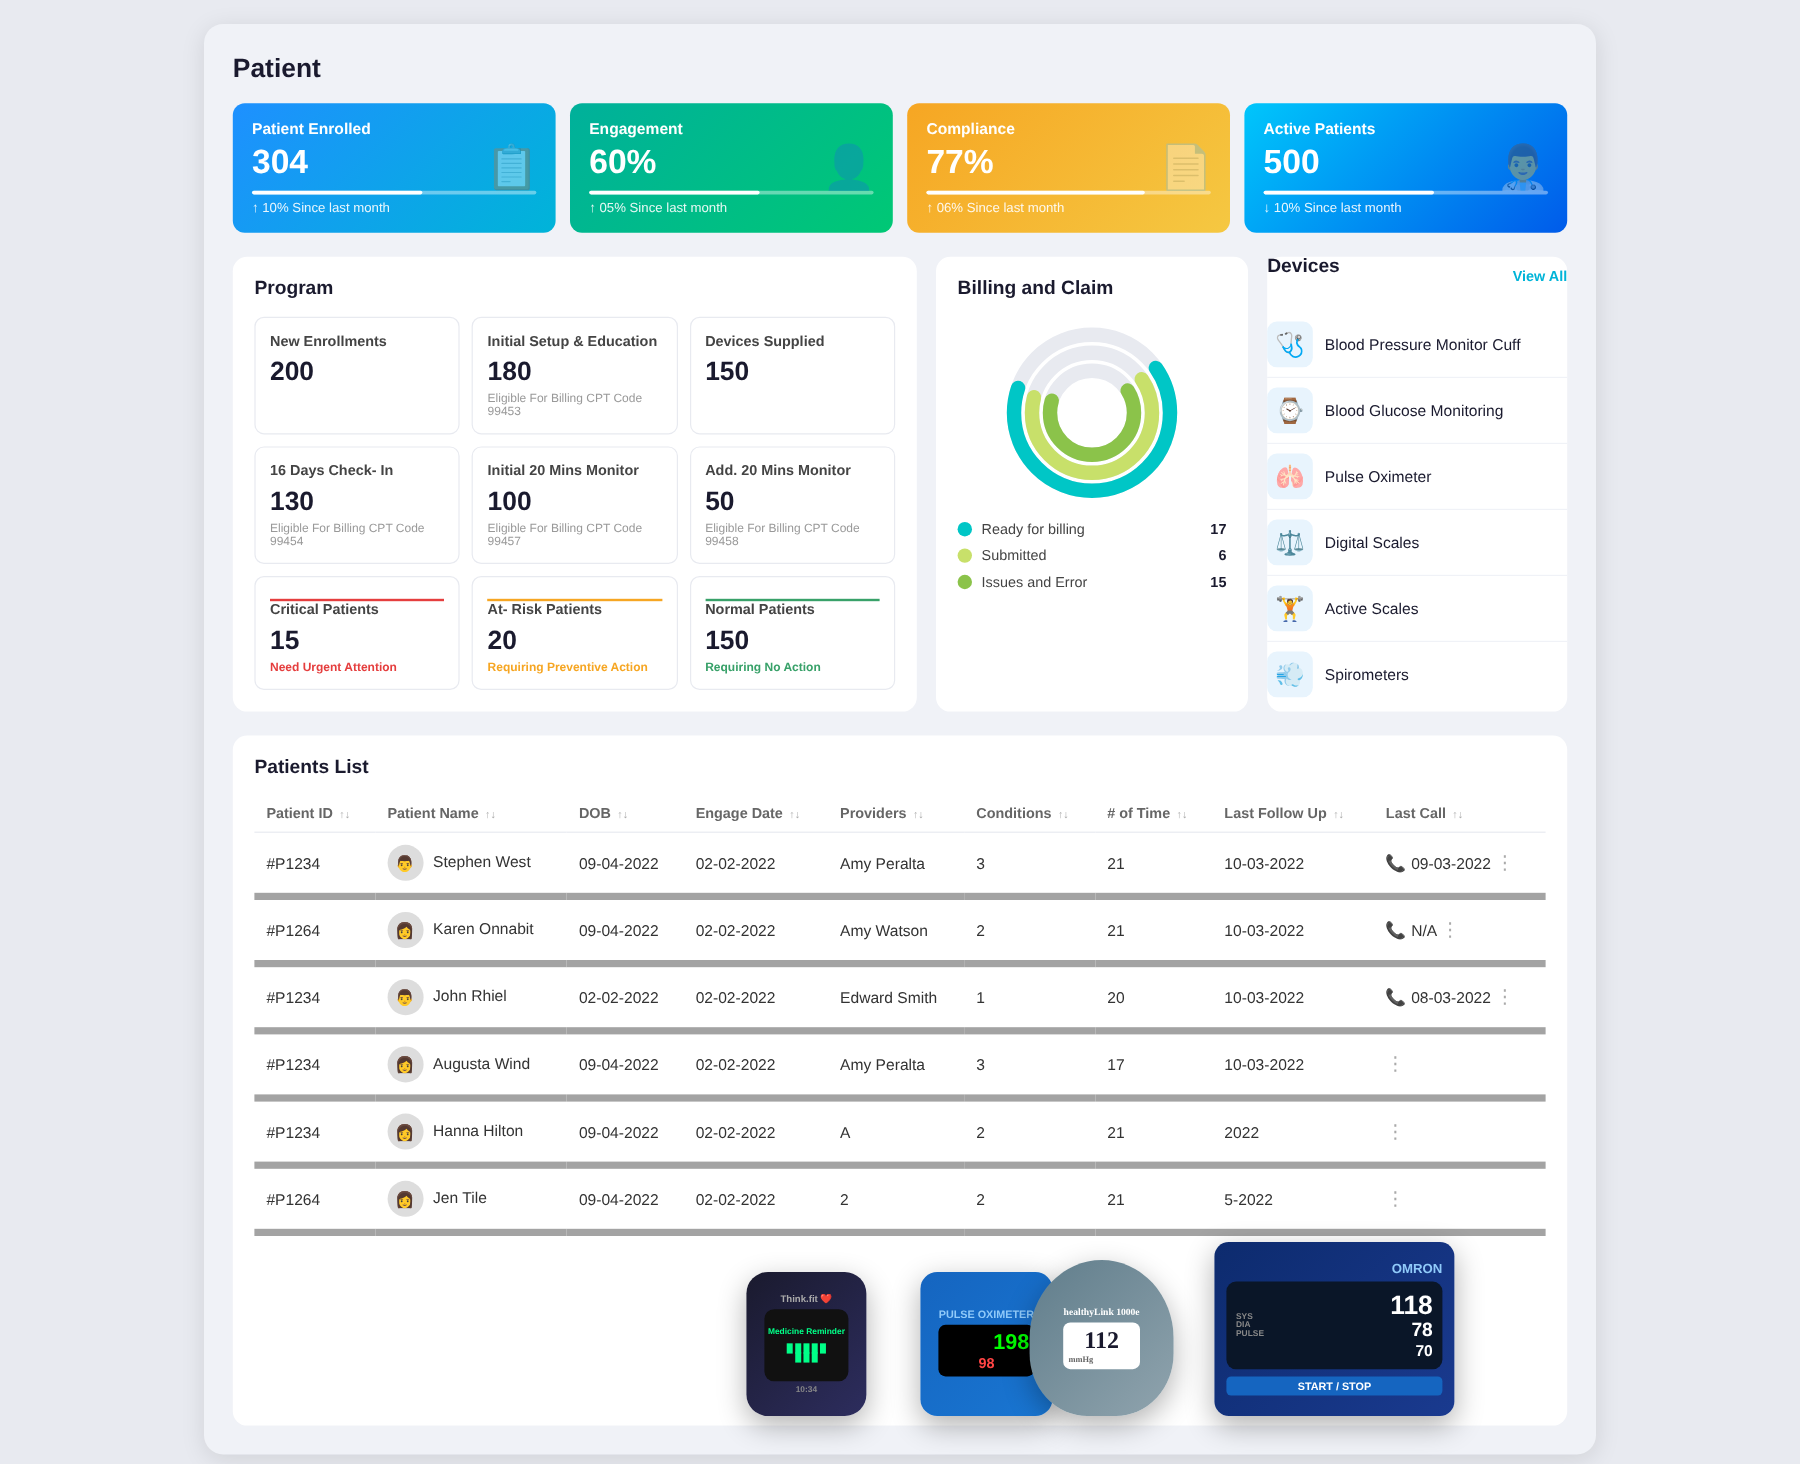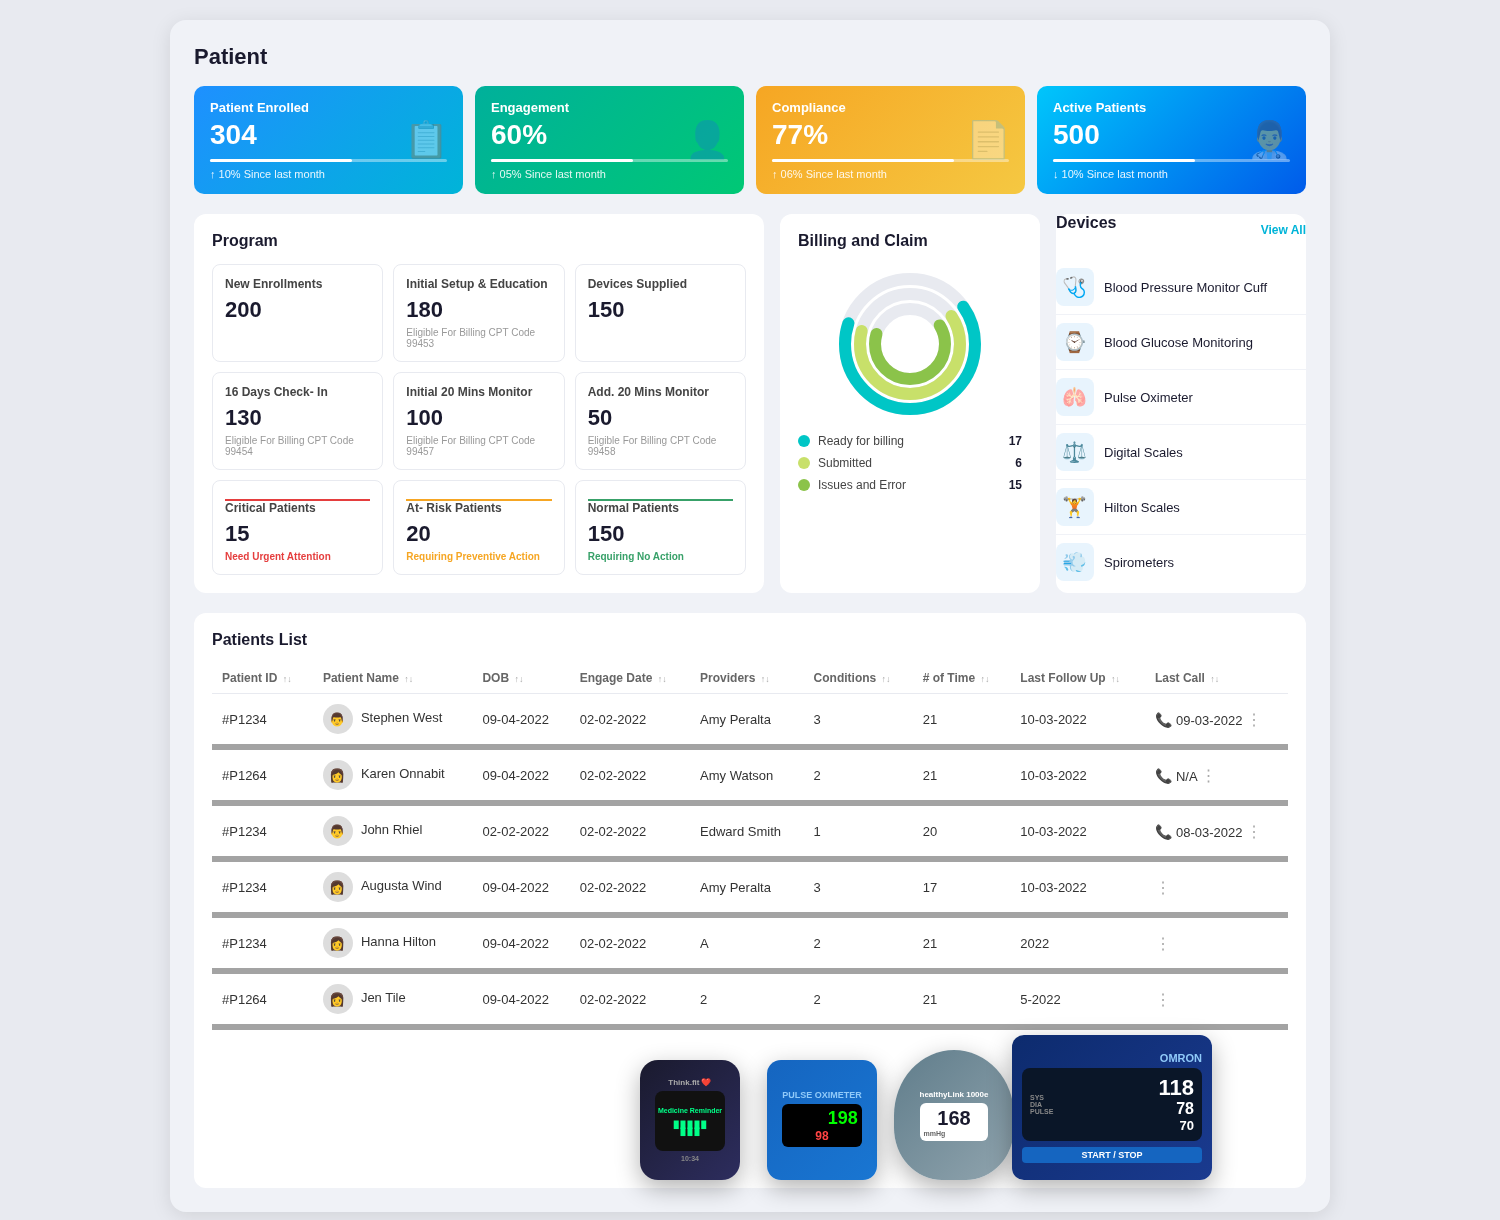--- a/index.html
+++ b/index.html
@@ -70,21 +70,21 @@
     .sort-icon { display: inline-block; font-size: 9px; color: #aaa; margin-left: 2px; }
     .patient-avatar { width: 30px; height: 30px; border-radius: 50%; background: #ddd; display: inline-flex; align-items: center; justify-content: center; font-size: 13px; margin-right: 8px; vertical-align: middle; }
     .phone-icon-green { color: #38a169; font-size: 14px; }
     .phone-icon-gray { color: #aaa; font-size: 14px; }
     .more-icon { color: #aaa; cursor: pointer; font-size: 16px; }
     .id-cell { color: #555; font-weight: 500; font-size: 12px; }
 
     
     .devices-overlay { position: relative; height: 140px; overflow: visible; }
     .device-img-placeholder { position: absolute; bottom: -10px; border-radius: 12px; background: #2a2a4a; box-shadow: 0 8px 24px rgba(0,0,0,0.3); display: flex; align-items: center; justify-content: center; color: white; font-size: 11px; font-weight: 600; text-align: center; padding: 8px; }
-    .smartwatch { left: 428px; width: 100px; height: 120px; background: linear-gradient(135deg, #1a1a2e, #2d2d5e); border-radius: 18px; }
+    .smartwatch { left: 410px; width: 100px; height: 120px; background: linear-gradient(135deg, #1a1a2e, #2d2d5e); border-radius: 18px; }
     .oximeter { left: 540px; width: 100px; height: 110px; background: linear-gradient(135deg, #1e3a8a, #2563eb); border-radius: 10px; }
     .bp-monitor { left: 645px; width: 110px; height: 120px; background: linear-gradient(135deg, #555, #888); border-radius: 50%; }
     .omron { left: 770px; width: 180px; height: 130px; background: linear-gradient(135deg, #1e3a8a, #1e40af); border-radius: 10px; }
   </style>
 </head>
 <body>
 
 <div class="dashboard">
 
   <div class="page-title">Patient</div>
@@ -251,21 +251,21 @@
           <div class="device-item">
     <div class="device-icon-box">🫁</div>
     <div class="device-name">Pulse Oximeter</div>
   </div>
           <div class="device-item">
     <div class="device-icon-box">⚖️</div>
     <div class="device-name">Digital Scales</div>
   </div>
           <div class="device-item">
     <div class="device-icon-box">🏋️</div>
-    <div class="device-name">Hilton Scales</div>
+    <div class="device-name">Active Scales</div>
   </div>
           <div class="device-item">
     <div class="device-icon-box">💨</div>
     <div class="device-name">Spirometers</div>
   </div>
         </div>
     </div>
   </div>
 
   <div class="patients-section">
@@ -380,25 +380,25 @@
       </div>
       <div class="device-img-placeholder oximeter" style="left:555px; width:110px; height:120px; background: linear-gradient(135deg,#1565C0,#1976D2); border-radius:14px;">
         <div style="text-align:center; padding:6px;">
           <div style="font-size:9px; color:#90caf9; font-weight:700;">PULSE OXIMETER</div>
           <div style="background:#000; border-radius:6px; padding:4px; margin:4px 0;">
             <div style="color:#00ff00; font-size:18px; font-weight:900; text-align:right;">198</div>
             <div style="color:#ff4444; font-size:12px; font-weight:700;">98</div>
           </div>
         </div>
       </div>
-      <div class="device-img-placeholder bp-monitor" style="left:682px; width:120px; height:130px; background: linear-gradient(135deg,#607d8b,#90a4ae); border-radius:50% 50% 40% 40%; overflow:hidden;">
+      <div class="device-img-placeholder bp-monitor" style="left:646px; width:120px; height:130px; background: linear-gradient(135deg,#607d8b,#90a4ae); border-radius:50% 50% 40% 40%; overflow:hidden;font-family:Liberation Serif, serif;">
         <div style="text-align:center; padding:8px;">
           <div style="font-size:8px; color:#fff; margin-bottom:4px;">healthyLink 1000e</div>
           <div style="background:white; border-radius:6px; padding:4px; color:#333;">
-            <div style="font-size:20px; font-weight:900; color:#1a1a2e;">168</div>
+            <div style="font-size:20px; font-weight:900; color:#1a1a2e;">112</div>
             <div style="font-size:7px; color:#666; text-align:left;">mmHg</div>
           </div>
         </div>
       </div>
       <div class="device-img-placeholder omron" style="left:800px; width:200px; height:145px; background: linear-gradient(135deg,#0d2b6e,#1a3a8f); border-radius:12px; padding:10px;">
         <div style="width:100%;">
           <div style="color:#90caf9; font-size:11px; font-weight:700; text-align:right; margin-bottom:4px;">OMRON</div>
           <div style="background:#0a1628; border-radius:8px; padding:8px; display:flex; justify-content:space-between; align-items:center;">
             <div style="color:#888; font-size:7px; text-align:left;">
               <div>SYS</div>

